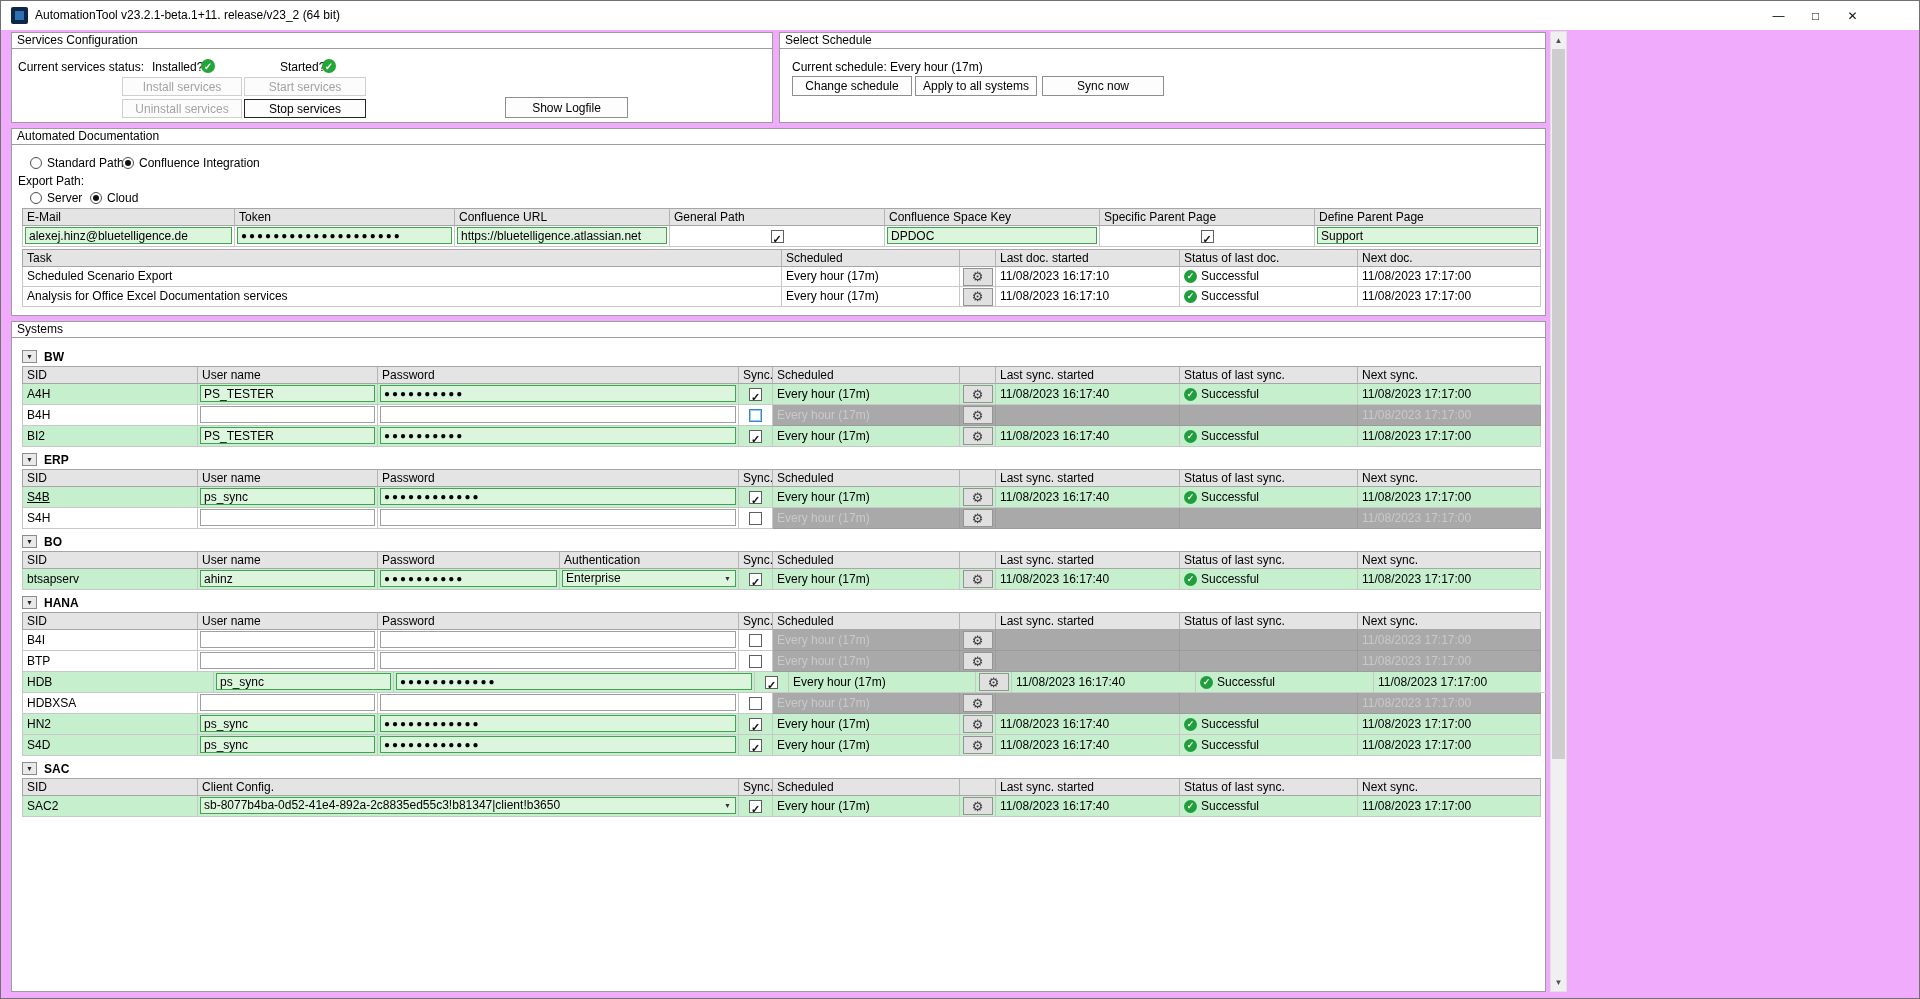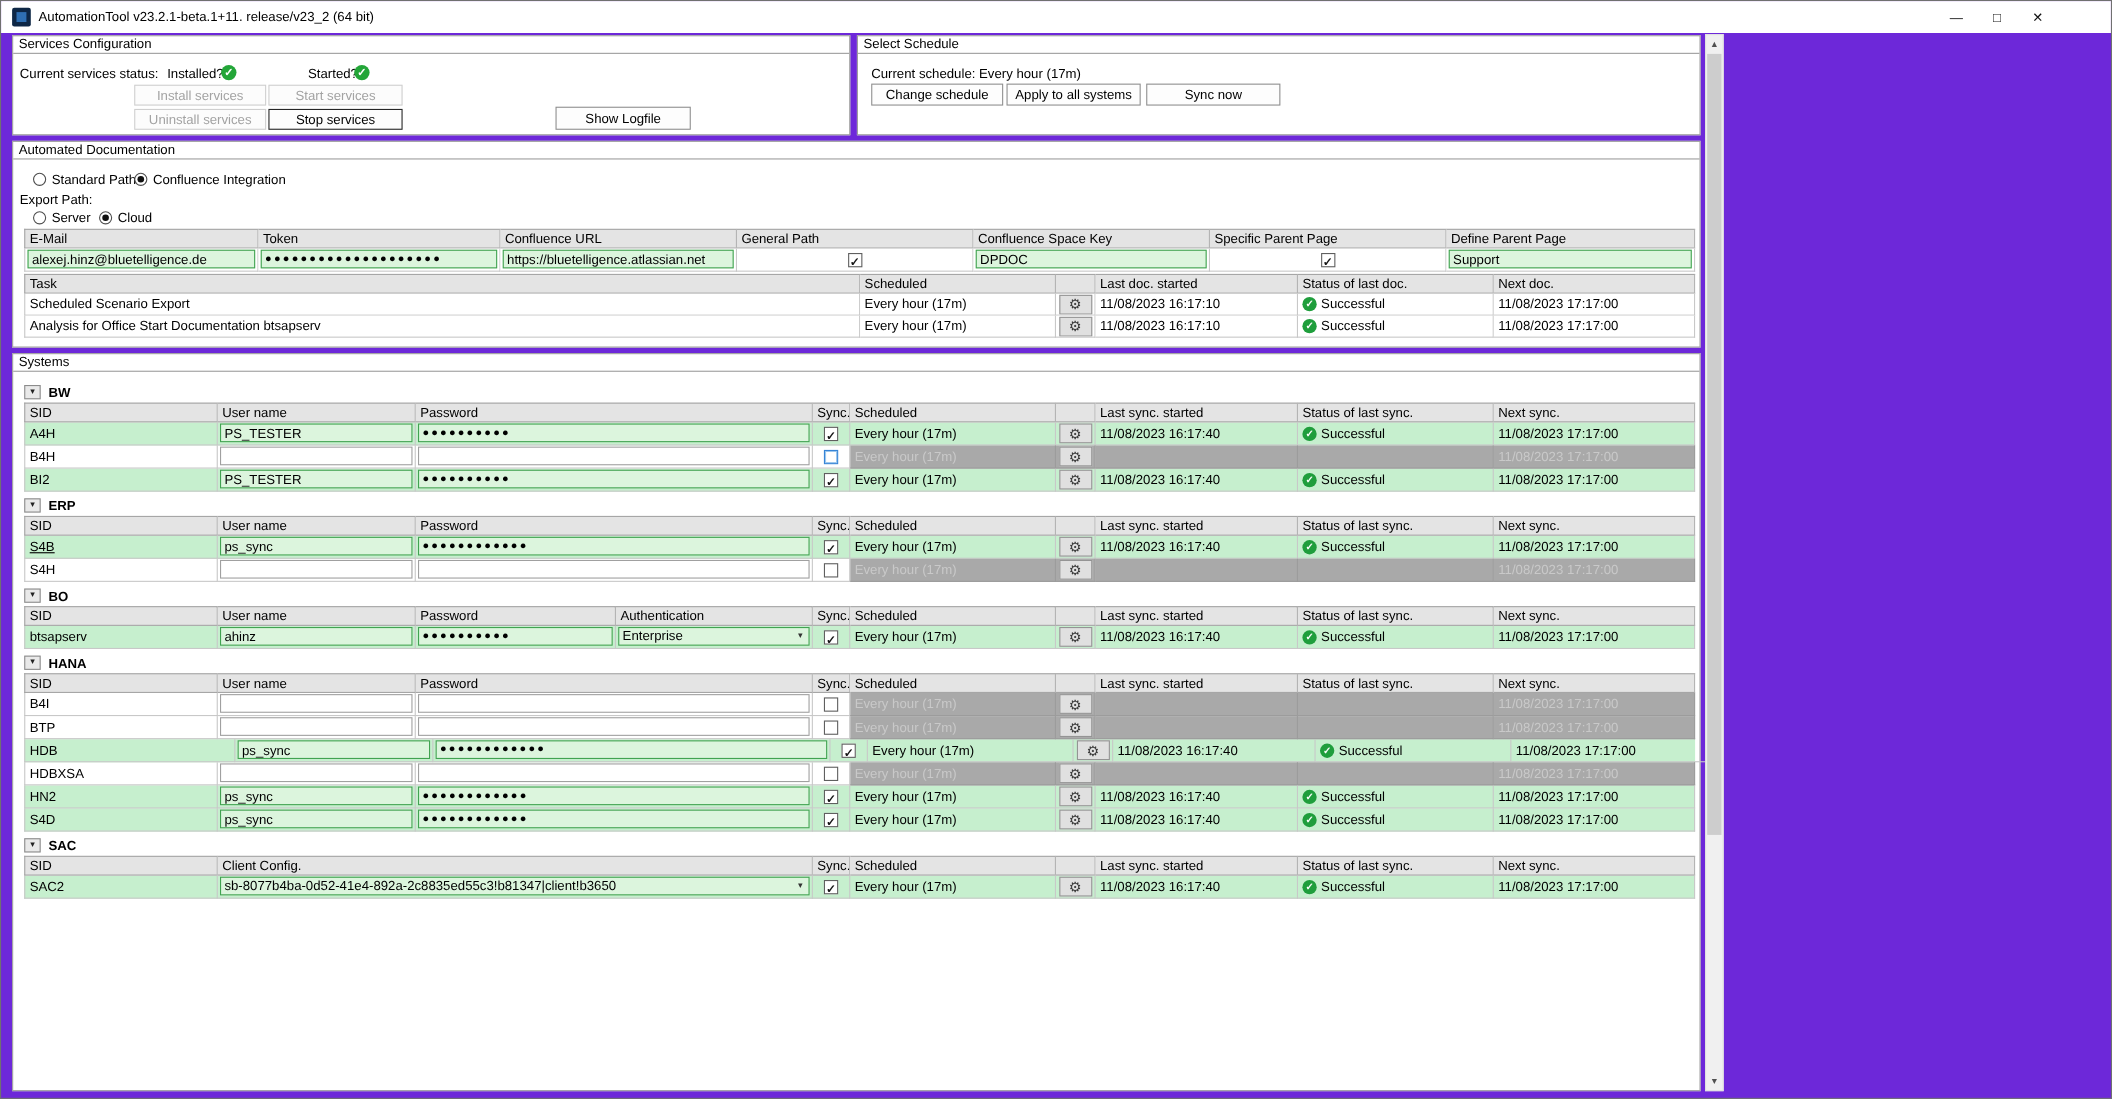--- a/index.html
+++ b/index.html
@@ -1,19 +1,19 @@
 <!DOCTYPE html>
 <html><head>
 <meta charset="utf-8">
 <style>
   * { margin:0; padding:0; box-sizing:border-box; }
   html,body { width:1920px; height:999px; }
   body { font-family:"Liberation Sans", sans-serif; font-size:12px; color:#000; background:#fff; overflow:hidden; }
 
-  .window { position:relative; width:1920px; height:999px; background:#6d28d9; border:1px solid #707070; }
+  .window { position:relative; width:1920px; height:999px; background:#f0abfc; border:1px solid #707070; }
 
   
   .titlebar { position:absolute; left:0; top:0; width:100%; height:29px; background:#fff; }
   .app-icon { position:absolute; left:10px; top:6px; width:17px; height:17px; background:#0e2746; border-radius:2px; }
   .app-icon::after { content:""; position:absolute; left:4px; top:4px; width:9px; height:9px; background:#2f6fb3; }
   .tb-title { position:absolute; left:34px; top:0; line-height:29px; white-space:nowrap; }
   .win-controls { position:absolute; right:48px; top:0; height:29px; display:flex; }
   .win-btn { width:37px; height:29px; display:flex; align-items:center; justify-content:center; font-size:12px; color:#111; }
 
   
@@ -199,21 +199,21 @@
             </span>
           </div>
           <div class="tc" style="width: 184px;">11/08/2023 16:17:10</div>
           <div class="tc status-cell" style="width: 178px;">
             <span class="st-ico"></span>
             <span class="st-txt">Successful</span>
           </div>
           <div class="tc" style="width: 183px;">11/08/2023 17:17:00</div>
         </div>
         <div class="trow task-row">
-          <div class="tc" style="width: 760px;">Analysis for Office Start Documentation btsapserv</div>
+          <div class="tc" style="width: 760px;">Analysis for Office Excel Documentation services</div>
           <div class="tc" style="width: 178px;">Every hour (17m)</div>
           <div class="tc gear-cell" style="width: 36px;">
             <span class="gear-btn">
               <span class="gear-ico">⚙</span>
             </span>
           </div>
           <div class="tc" style="width: 184px;">11/08/2023 16:17:10</div>
           <div class="tc status-cell" style="width: 178px;">
             <span class="st-ico"></span>
             <span class="st-txt">Successful</span>

